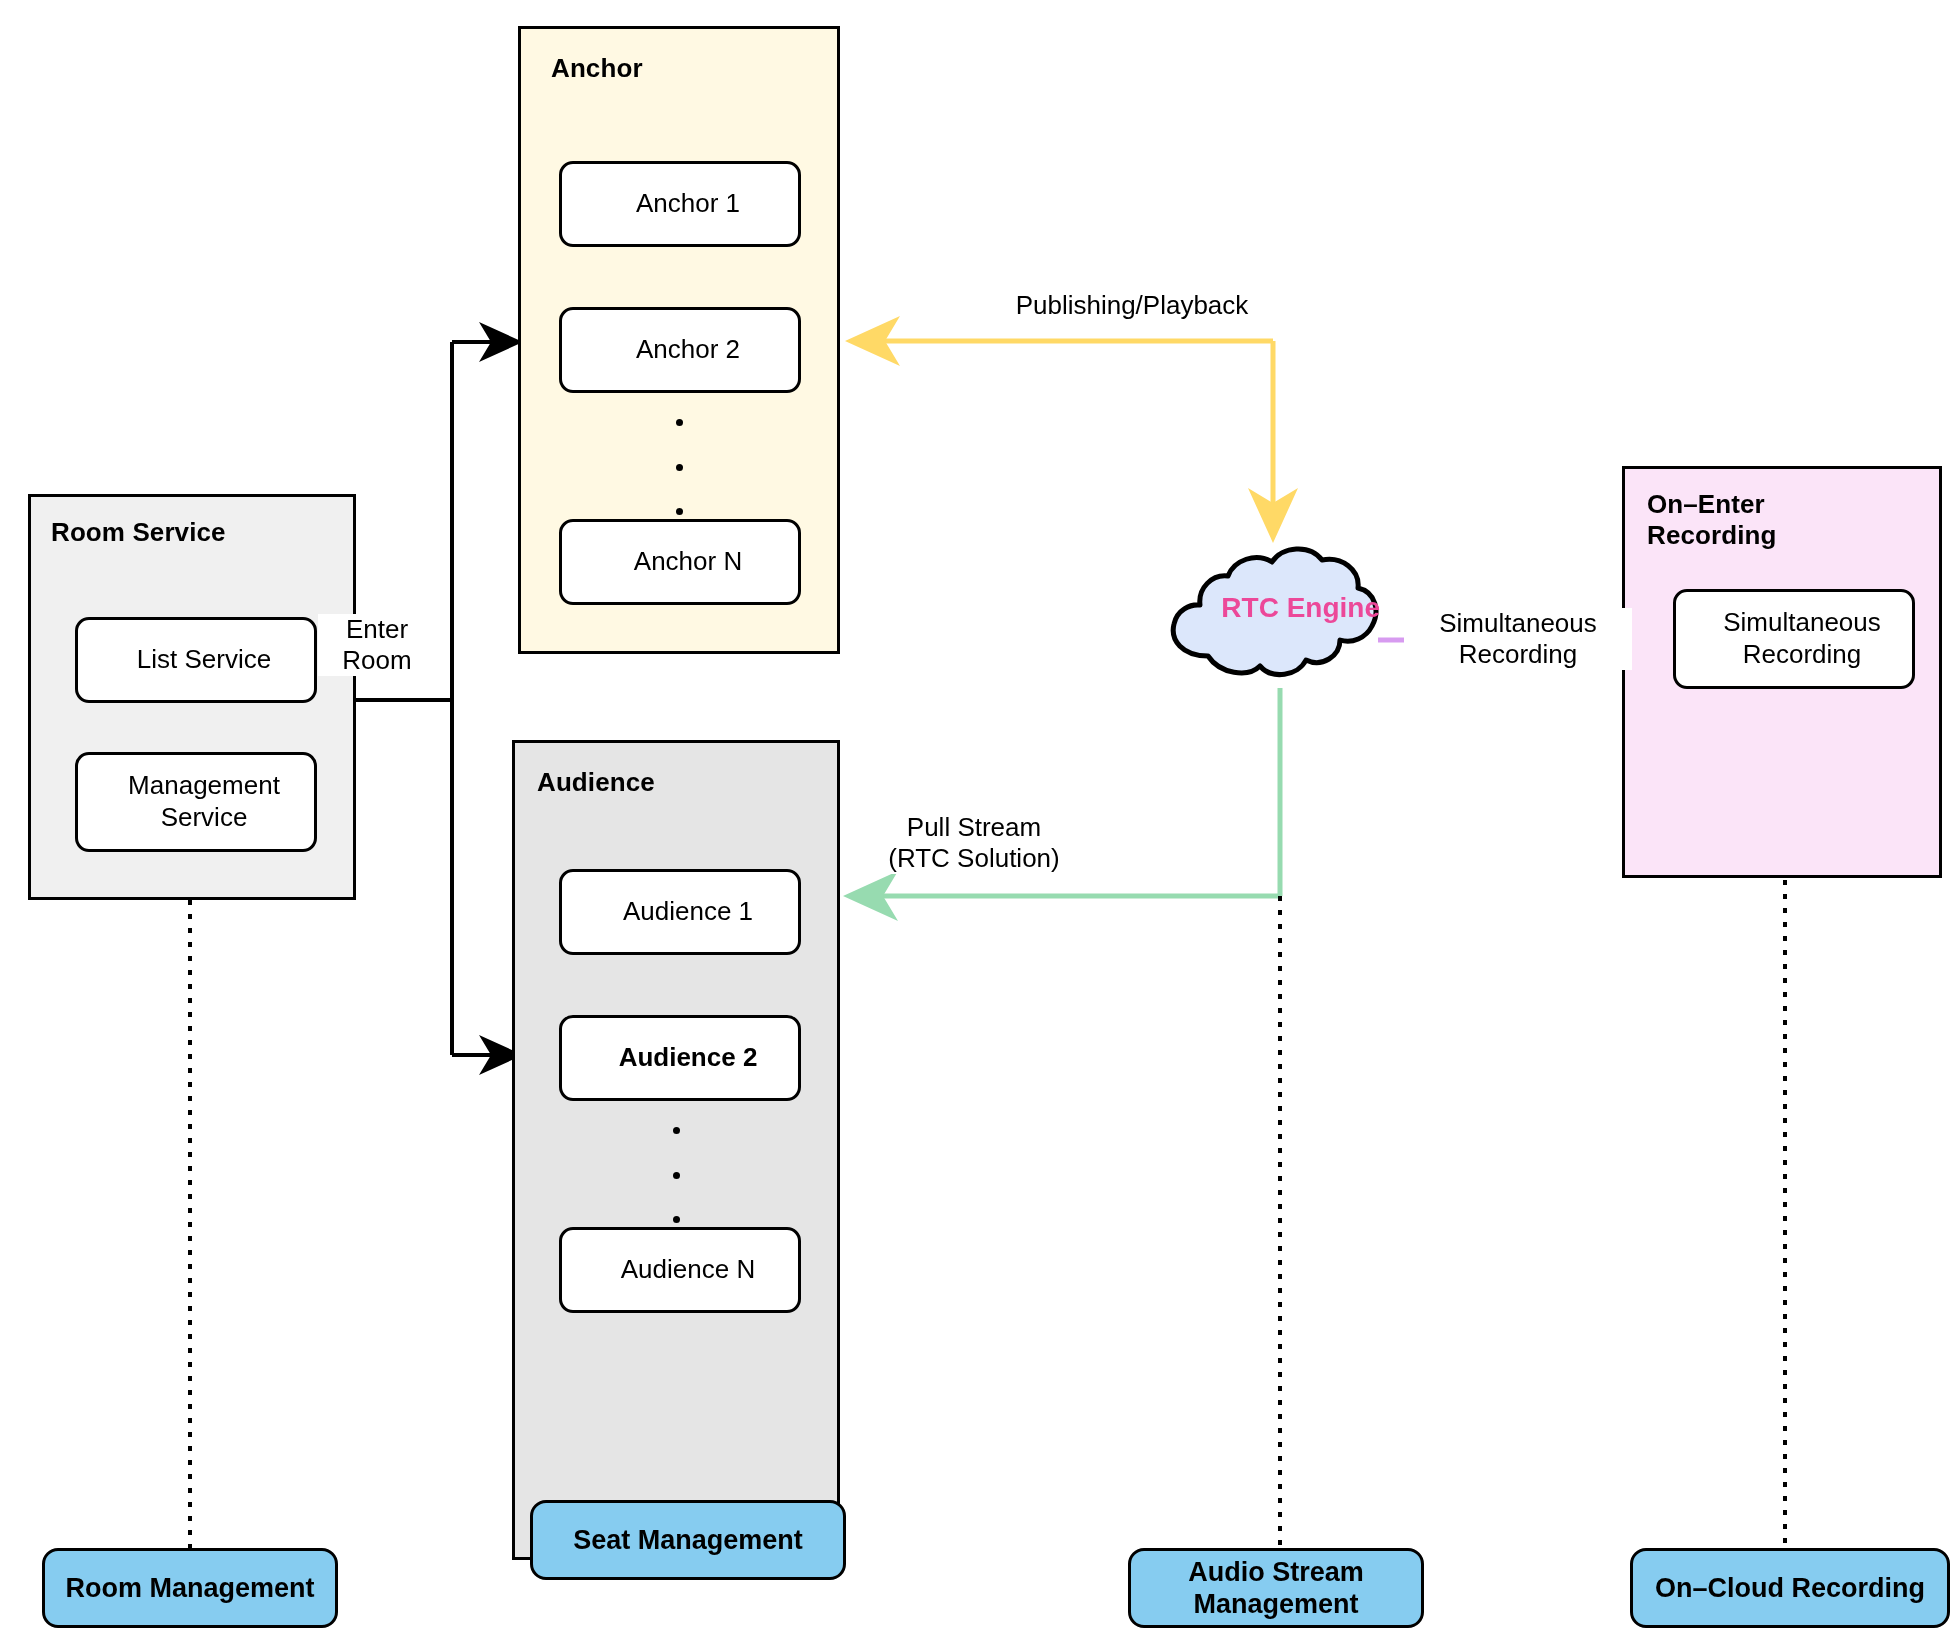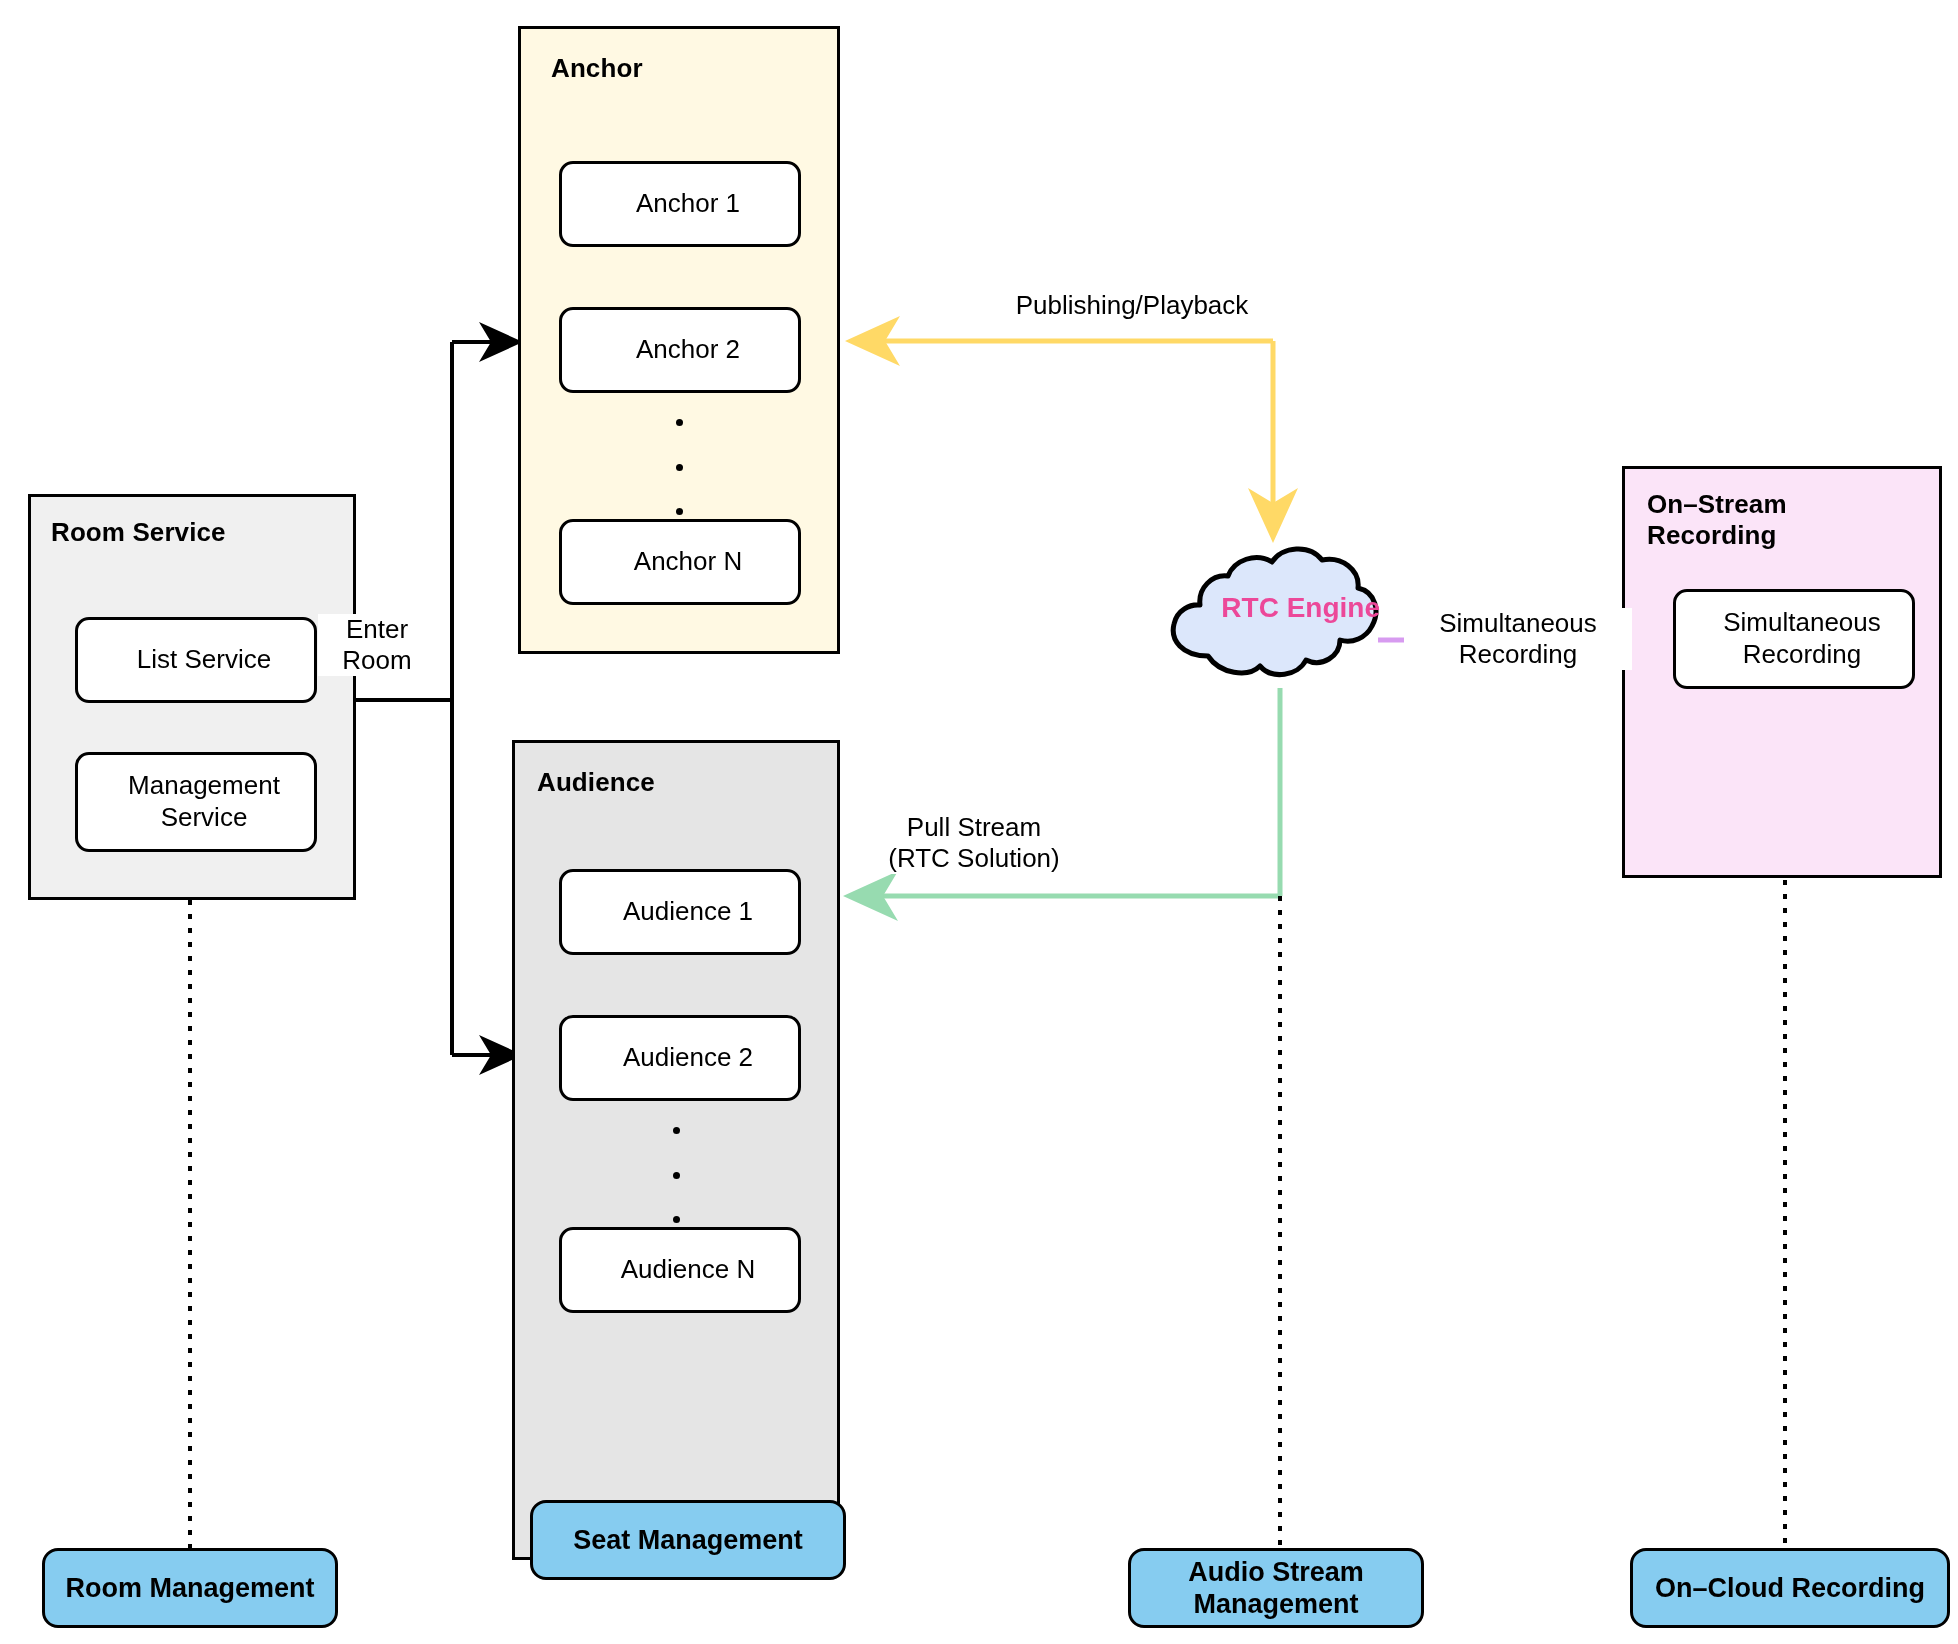--- a/index.html
+++ b/index.html
@@ -179,31 +179,31 @@
       <i></i>
         <i></i>
         <i></i>
     </div>
     <div class="node" style="left:38px;top:490px;width:242px;height:86px;">Anchor N</div>
   </div>
 
   <div class="group" style="left:512px;top:740px;width:328px;height:820px;background:#e5e5e5;">
     <div class="group-title" style="left:22px;top:24px;">Audience</div>
     <div class="node" style="left:44px;top:126px;width:242px;height:86px;">Audience 1</div>
-    <div class="node" style="left:44px;top:272px;width:242px;height:86px;">Audience 2</div>
+    <div class="node" style="left:44px;top:272px;width:242px;height:86px;font-weight:bold;">Audience 2</div>
     <div class="ellipsis" style="left:0;right:0;top:384px;height:96px;">
       <i></i>
         <i></i>
         <i></i>
     </div>
     <div class="node" style="left:44px;top:484px;width:242px;height:86px;">Audience N</div>
   </div>
 
   <div class="group" style="left:1622px;top:466px;width:320px;height:412px;background:#fbe4f8;">
-    <div class="group-title" style="left:22px;top:20px;">On–Stream
+    <div class="group-title" style="left:22px;top:20px;">On–Enter
 Recording</div>
     <div class="node" style="left:48px;top:120px;width:242px;height:100px;">Simultaneous
 Recording</div>
   </div>
 
   <div class="cloud-wrap" style="left:1160px;top:528px;width:220px;height:162px;">
     <svg width="220" height="162" viewBox="0 0 220 162">
       <path d="M48,128
                C22,128 10,112 14,96
                C17,82 30,76 40,77

